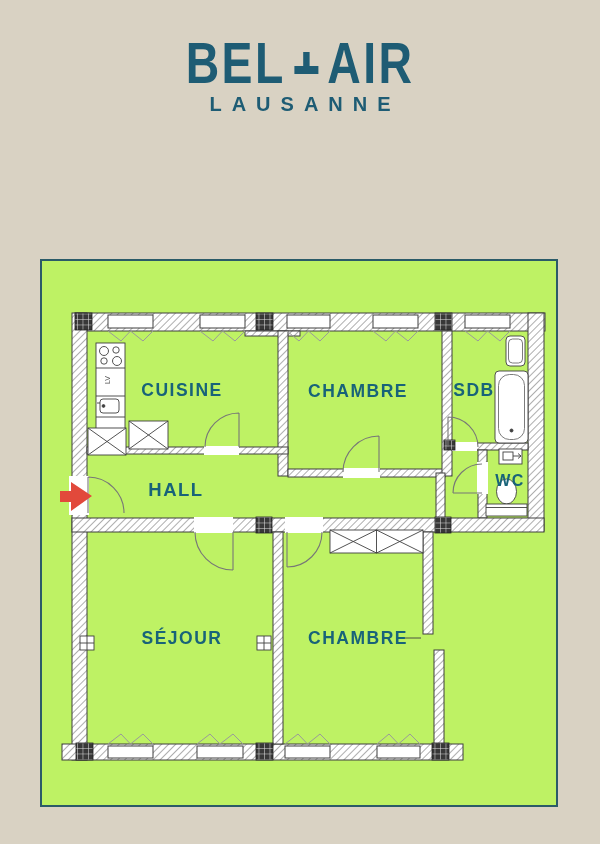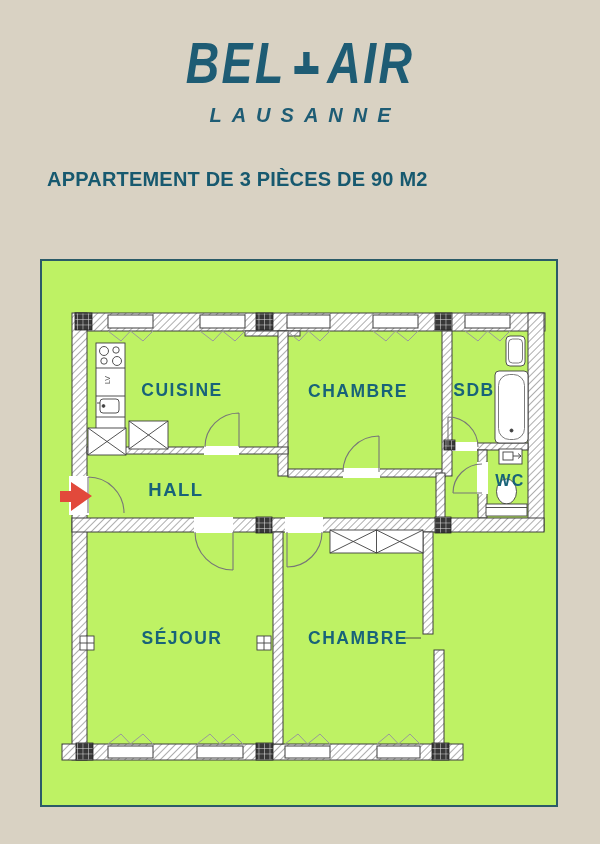--- a/index.html
+++ b/index.html
@@ -2,31 +2,31 @@
 <html><head>
 <meta charset="utf-8">
 <style>
   html,body{margin:0;padding:0;}
   .page{
     position:relative;width:600px;height:844px;overflow:hidden;
     background:#d9d2c3;
     font-family:"Liberation Sans", sans-serif;
   }
   
-  .brand{position:absolute;top:34px;left:0;width:600px;text-align:center;font-style:italic;}
+  .brand{position:absolute;top:34px;left:0;width:600px;text-align:center;}
   .logo-row{
     display:flex;justify-content:center;align-items:center;
     transform:scaleX(.8);transform-origin:50% 50%;
     color:#1e5c74;font-weight:bold;font-size:58px;letter-spacing:3px;line-height:1;
   }
   .tower{display:flex;flex-direction:column;align-items:center;margin:0 11px;}
   .tower .stem{width:8px;height:14px;background:#1e5c74;}
   .tower .bar{width:30px;height:8px;background:#1e5c74;}
   .city{
-    margin-top:12px;color:#1e5c74;font-weight:bold;font-size:20px;
+    margin-top:1px;color:#1e5c74;font-weight:bold;font-size:20px;
     letter-spacing:10px;padding-left:10px;
   }
   
   .title{
     position:absolute;left:47px;top:168px;width:520px;
     color:#17596f;font-weight:bold;font-size:20px;letter-spacing:.2px;
   }
   .ref{
     position:absolute;left:47px;top:203px;width:520px;
     color:#17596f;font-weight:bold;font-size:11px;letter-spacing:.3px;
@@ -53,21 +53,20 @@
       <span>BEL</span>
       <span class="tower">
           <span class="stem"></span>
           <span class="bar"></span>
         </span>
       <span>AIR</span>
     </div>
     <div class="city">LAUSANNE</div>
   </header>
 
-  <div class="title">APPARTEMENT DE 3 PIÈCES DE 90 M2</div>
 
   <section class="panel">
     <svg width="496" height="460" viewBox="60 311 496 460" xmlns="http://www.w3.org/2000/svg">
       <defs>
         <pattern id="hatch" width="5" height="5" patternUnits="userSpaceOnUse" patternTransform="rotate(45)">
           <rect width="5" height="5" fill="#ffffff"></rect>
           <line x1="0" y1="0" x2="0" y2="5" stroke="#8b8b8b" stroke-width="1.4"></line>
         </pattern>
         <pattern id="pillar" width="5.5" height="5.5" patternUnits="userSpaceOnUse">
           <rect width="5.5" height="5.5" fill="#383838"></rect>

